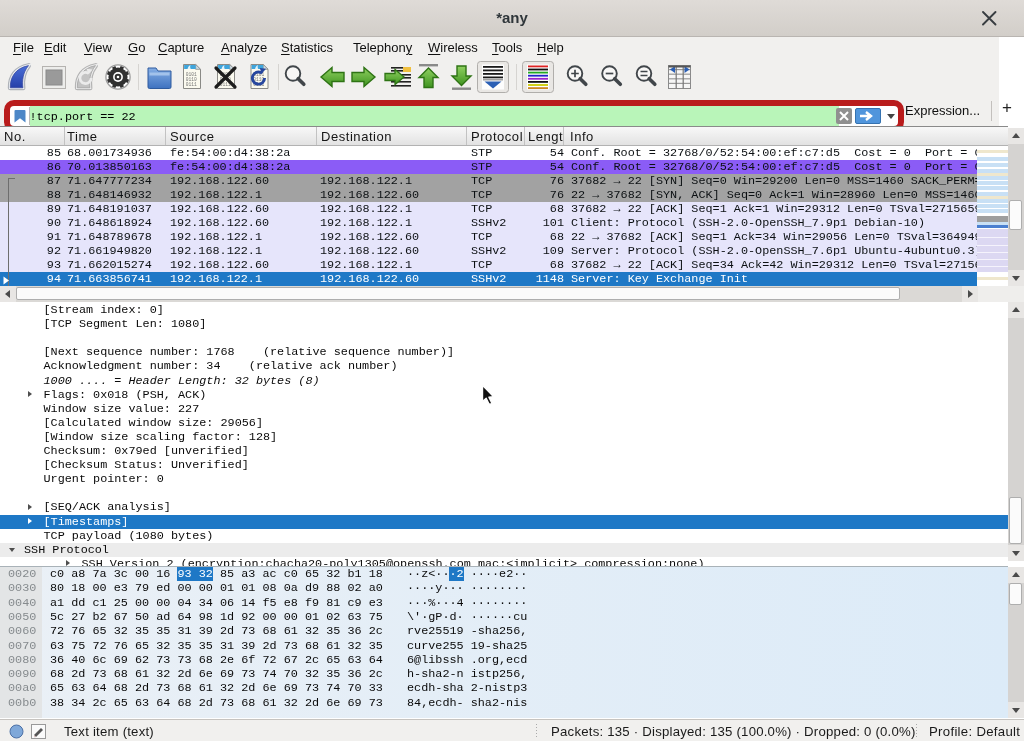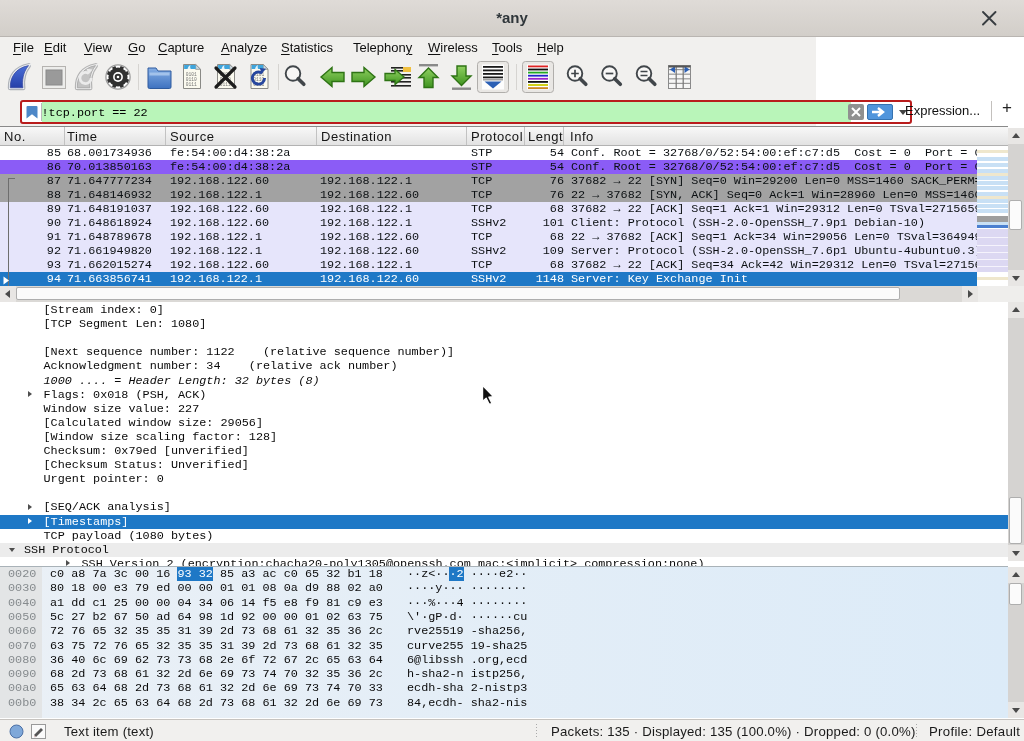--- a/index.html
+++ b/index.html
@@ -1,21 +1,21 @@
 <!DOCTYPE html>
 <html><head><meta charset="utf-8"><style>
 html,body{margin:0;padding:0}
 #w{position:relative;width:1024px;height:741px;background:#fff;overflow:hidden;font-family:"Liberation Sans",sans-serif}
 .abs{position:absolute}
 #title{left:0;top:0;width:1024px;height:36px;background:linear-gradient(#dfdbd7,#d2cec9);border-bottom:1px solid #b9b5b1}
 #ttext{left:0;top:9px;width:1024px;text-align:center;font-size:15px;font-weight:bold;color:#2f363a}
-#chrome{left:0;top:37px;width:816px;height:90px;background:#f1f0ee}
+#chrome{left:0;top:37px;width:999px;height:90px;background:#f1f0ee}
 .mi{position:absolute;top:3px;font-size:13px;color:#101010}
 .mi u{text-decoration:underline;text-underline-offset:2px}
-#filterfield{left:20px;top:63px;width:888px;height:20px;background:#fff;border:2px solid #b91c1c;border-radius:3px}
+#filterfield{left:4px;top:63px;width:888px;height:20px;background:#fff;border:6px solid #b91c1c;border-radius:10px}
 #fgreen{left:20px;top:0px;width:809px;height:20px;background:#b9f5b9}
 #ftext{left:19.5px;top:3.5px;font-family:"Liberation Mono",monospace;font-size:11.8px;color:#000}
 #fsep1{left:19px;top:1px;width:1px;height:18px;background:#bbb}
 #xbtn{left:826px;top:2px;width:16px;height:16px;background:#909090;border-radius:2px}
 #abtn{left:845px;top:2px;width:26px;height:16px;background:#5095dc;border:1px solid #3572b0;border-radius:2px;box-sizing:border-box}
 #fcaret{left:877px;top:8px;width:0;height:0;border-left:4px solid transparent;border-right:4px solid transparent;border-top:5px solid #444}
 #expr{left:905px;top:66px;font-size:13px;color:#101010}
 #esep{left:991px;top:64px;width:1px;height:20px;background:#c3c0bd}
 #plus{left:1002px;top:61px;font-size:17px;color:#222}
 #plhdr{left:0;top:126px;width:1008px;height:20px;background:linear-gradient(#f8f8f8,#e2e2e2);border-top:1px solid #8a8a8a;border-bottom:1px solid #b2b2b2;box-sizing:border-box}
@@ -293,21 +293,21 @@
         <span style="position:absolute;left:5px;top:4px;width:0;height:0;border-top:4px solid transparent;border-bottom:4px solid transparent;border-right:5px solid #4a4a4a"></span>
       </div>
       <div class="sbBtn" style="left:962px;top:0">
         <span style="position:absolute;left:6px;top:4px;width:0;height:0;border-top:4px solid transparent;border-bottom:4px solid transparent;border-left:5px solid #4a4a4a"></span>
       </div>
       <div style="position:absolute;left:16px;top:1px;width:884px;height:13px;background:#fbfbfb;border:1px solid #aeaeae;border-radius:2px;box-sizing:border-box"></div>
     </div>
 <div class="abs" id="det">
       <div class="dr" style="top:1.0px;"><span style="position:absolute;left:43.5px">[Stream index: 0]</span></div>
 <div class="dr" style="top:15.1px;"><span style="position:absolute;left:43.5px">[TCP Segment Len: 1080]</span></div>
-<div class="dr" style="top:43.3px;"><span style="position:absolute;left:43.5px">[Next sequence number: 1122    (relative sequence number)]</span></div>
+<div class="dr" style="top:43.3px;"><span style="position:absolute;left:43.5px">[Next sequence number: 1768    (relative sequence number)]</span></div>
 <div class="dr" style="top:57.4px;"><span style="position:absolute;left:43.5px">Acknowledgment number: 34    (relative ack number)</span></div>
 <div class="dr" style="top:71.5px;font-style:italic;"><span style="position:absolute;left:43.5px">1000 .... = Header Length: 32 bytes (8)</span></div>
 <div class="dr" style="top:85.6px;"><span class="tri" style="left:28px;border-left-color:#4e4e4e"></span><span style="position:absolute;left:43.5px">Flags: 0x018 (PSH, ACK)</span></div>
 <div class="dr" style="top:99.7px;"><span style="position:absolute;left:43.5px">Window size value: 227</span></div>
 <div class="dr" style="top:113.8px;"><span style="position:absolute;left:43.5px">[Calculated window size: 29056]</span></div>
 <div class="dr" style="top:127.9px;"><span style="position:absolute;left:43.5px">[Window size scaling factor: 128]</span></div>
 <div class="dr" style="top:142.0px;"><span style="position:absolute;left:43.5px">Checksum: 0x79ed [unverified]</span></div>
 <div class="dr" style="top:156.1px;"><span style="position:absolute;left:43.5px">[Checksum Status: Unverified]</span></div>
 <div class="dr" style="top:170.2px;"><span style="position:absolute;left:43.5px">Urgent pointer: 0</span></div>
 <div class="dr" style="top:212.5px;background:#1e78c6;color:#fff"><span class="tri" style="left:28px;border-left-color:#ffffff"></span><span style="position:absolute;left:43.5px">[Timestamps]</span></div>

